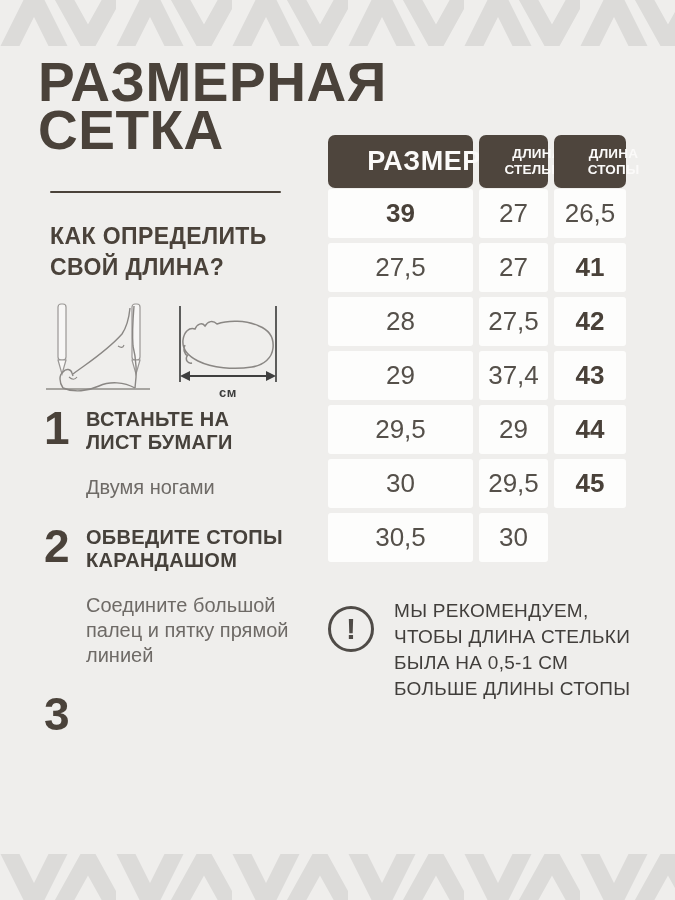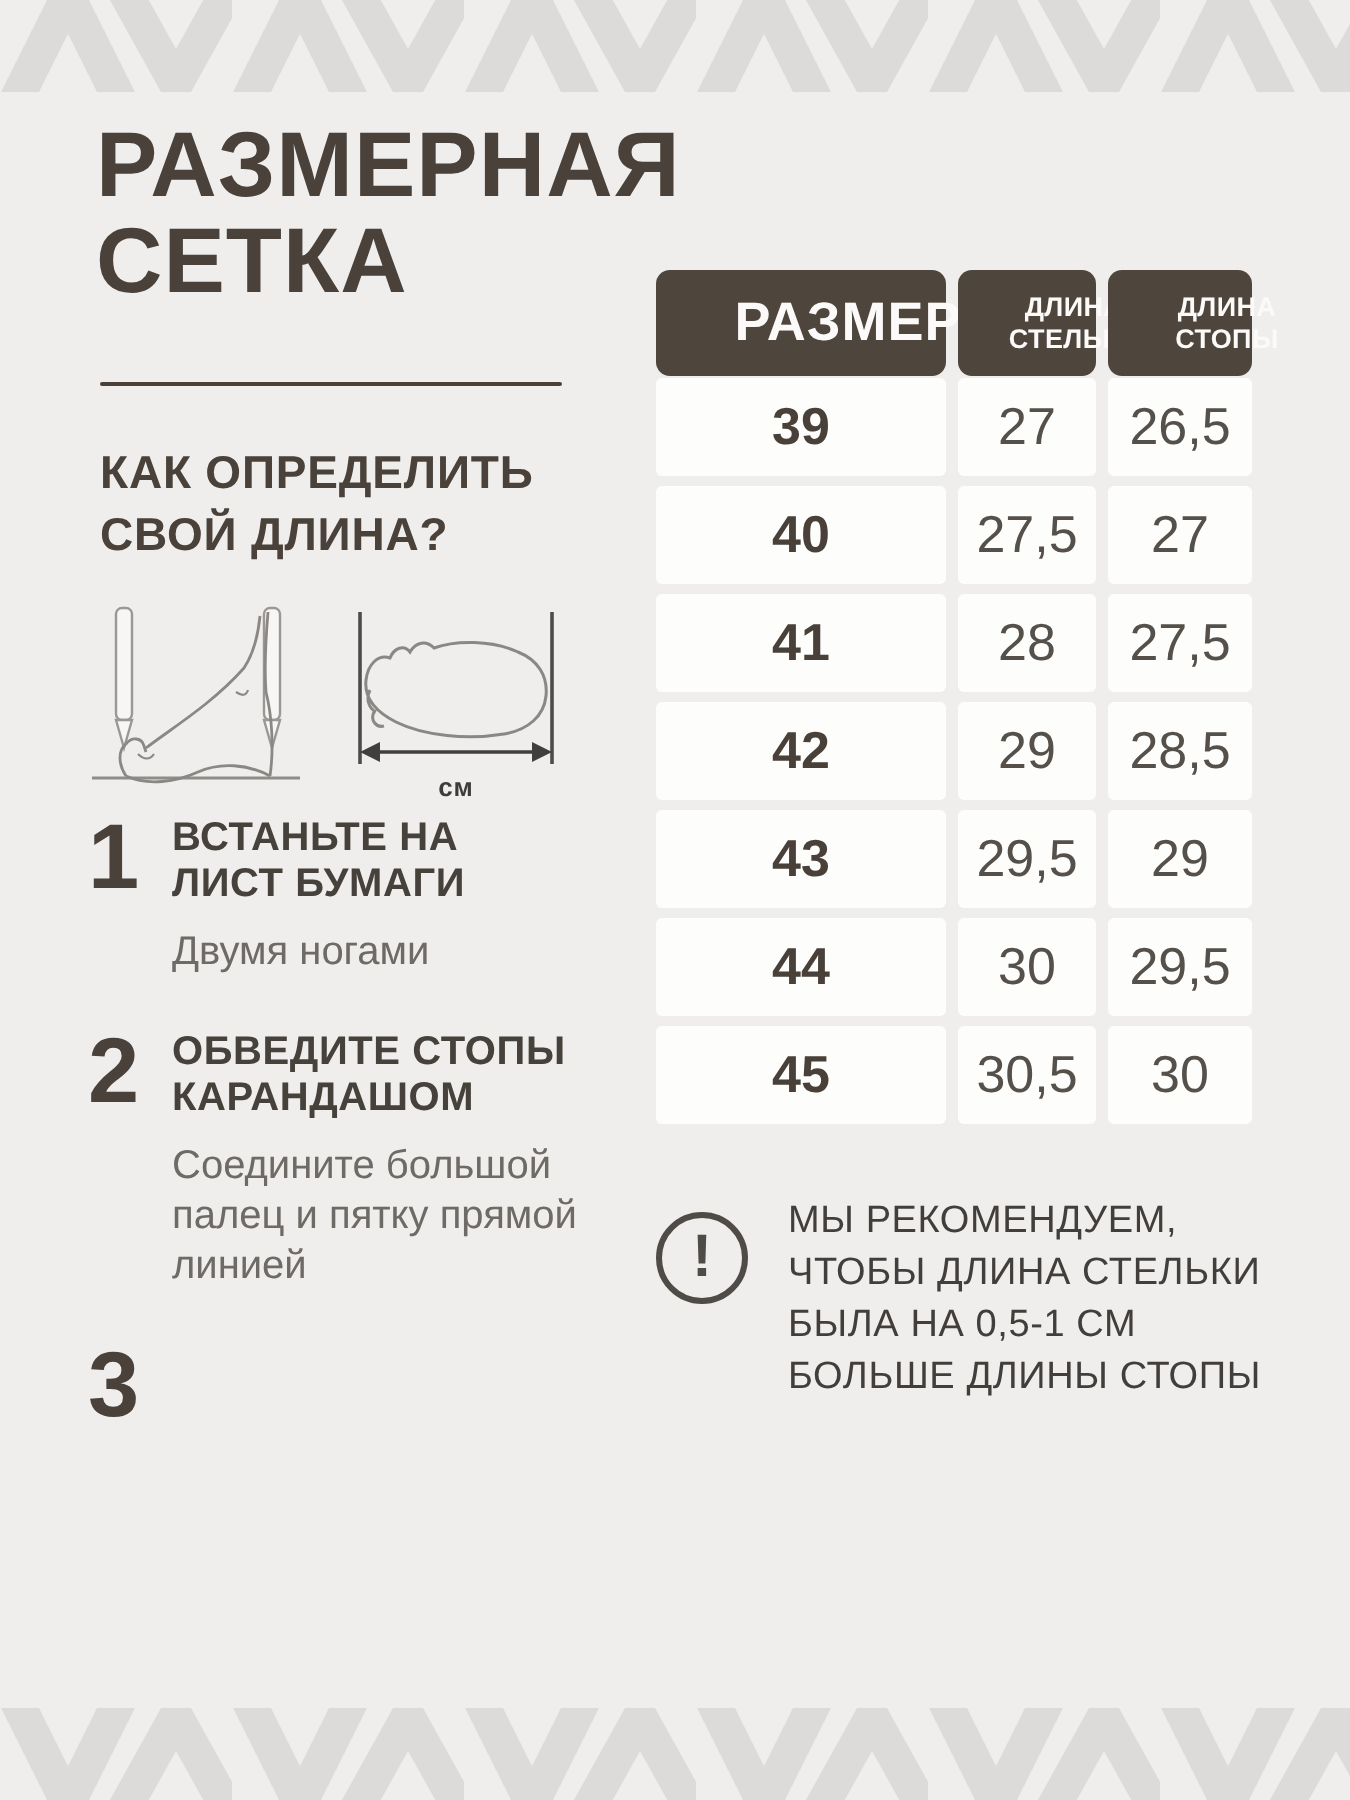--- a/index.html
+++ b/index.html
@@ -8,22 +8,22 @@
     background:#efeeec;
     font-family:"Liberation Sans", sans-serif;
     color:#4a423a;
   }
   .chevband{position:absolute;left:0;width:675px;height:46px;}
   .chevband.top{top:0;}
   .chevband.bottom{bottom:0;transform:scaleY(-1);}
 
   
   .title{
-    position:absolute;left:48px;top:58px;width:300px;
-    font-size:46px;font-weight:800;line-height:48px;letter-spacing:.5px;
+    position:absolute;left:38px;top:58px;width:300px;
+    font-size:55px;font-weight:800;line-height:48px;letter-spacing:.5px;
     color:#4a423a;
   }
   .divider{
     position:absolute;left:50px;top:191px;width:231px;height:2px;
     background:#4a423a;border-radius:1px;
   }
   .subtitle{
     position:absolute;left:50px;top:221px;width:290px;
     font-size:23px;font-weight:700;line-height:31px;letter-spacing:.4px;
     color:#4a423a;
@@ -42,21 +42,21 @@
   .step{display:flex;margin-bottom:26px;}
   .step-num{
     width:36px;flex:0 0 36px;font-size:46px;font-weight:800;line-height:40px;
     color:#4a423a;margin-right:6px;
   }
   .step-title{
     font-size:20px;font-weight:700;line-height:23px;letter-spacing:.3px;
     color:#46413b;text-transform:uppercase;
   }
   .step-desc{
-    margin-top:10px;font-size:20px;font-weight:400;line-height:25px;
+    margin-top:21px;font-size:20px;font-weight:400;line-height:25px;
     color:#6e6a66;
   }
 
   
   .size-table{
     position:absolute;left:328px;top:135px;
     display:grid;
     grid-template-columns:145px 69px 72px;
     grid-auto-rows:49px;
     column-gap:6px;row-gap:5px;
@@ -200,31 +200,30 @@
 
 <div class="size-table">
   <div class="th big">РАЗМЕР</div>
   <div class="th small">ДЛИНА СТЕЛЬКИ</div>
   <div class="th small">ДЛИНА СТОПЫ</div>
 
   <div class="td size">39</div>
   <div class="td">27</div>
   <div class="td">26,5</div>
 
-  <div class="td size">40</div>
   <div class="td">27,5</div>
   <div class="td">27</div>
 
   <div class="td size">41</div>
   <div class="td">28</div>
   <div class="td">27,5</div>
 
   <div class="td size">42</div>
   <div class="td">29</div>
-  <div class="td">28,5</div>
+  <div class="td">37,4</div>
 
   <div class="td size">43</div>
   <div class="td">29,5</div>
   <div class="td">29</div>
 
   <div class="td size">44</div>
   <div class="td">30</div>
   <div class="td">29,5</div>
 
   <div class="td size">45</div>

